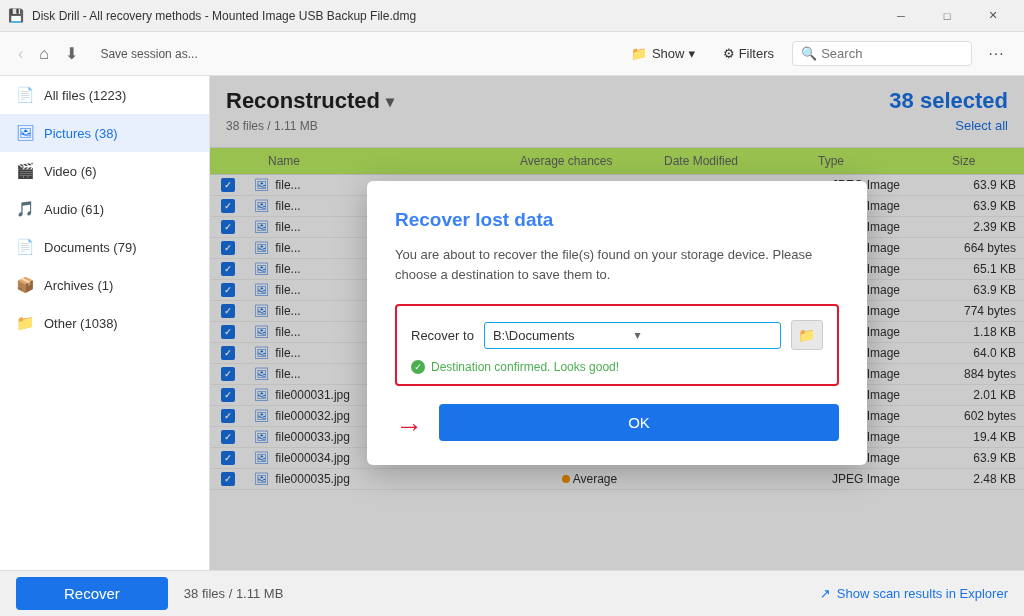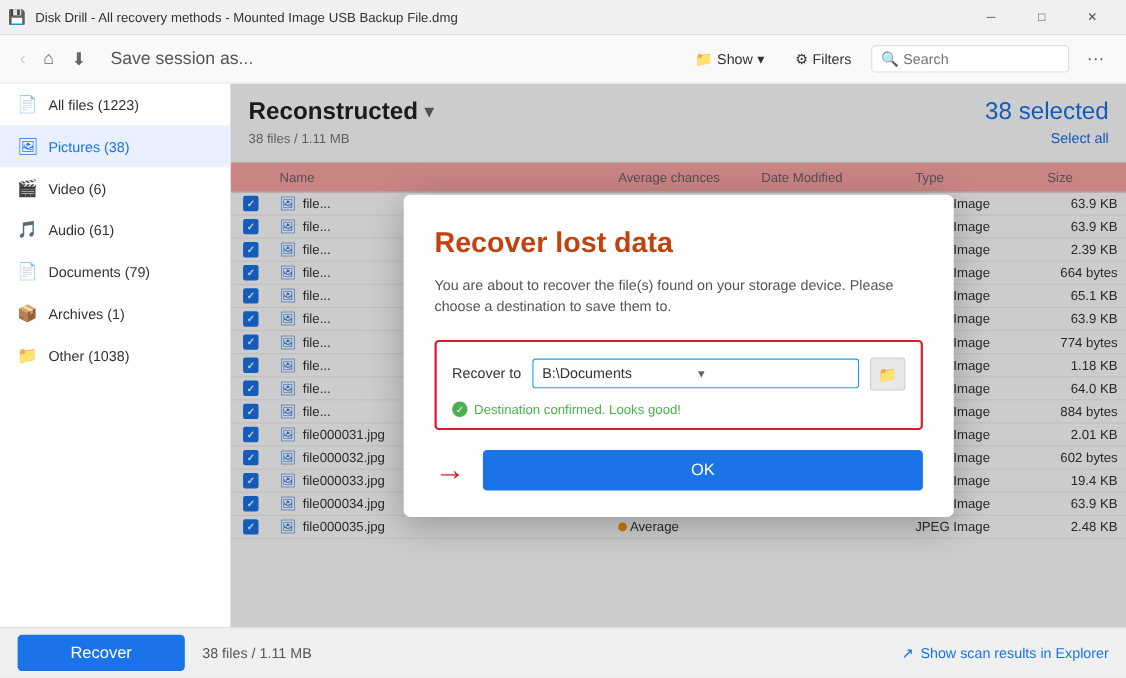--- a/index.html
+++ b/index.html
@@ -35,21 +35,21 @@
       gap: 8px;
     }
     .toolbar-nav { display: flex; gap: 4px; align-items: center; }
     .toolbar-btn {
       background: none; border: none; cursor: pointer; padding: 4px 6px;
       color: #666; font-size: 16px; border-radius: 4px;
     }
     .toolbar-btn.disabled { color: #ccc; cursor: default; }
     .toolbar-save {
       display: flex; align-items: center; gap: 4px; padding: 4px 8px;
-      color: #555; cursor: pointer; font-size: 16px;
+      color: #555; cursor: pointer; font-size: 12px;
     }
     .toolbar-spacer { flex: 1; }
     .toolbar-view {
       display: flex; align-items: center; gap: 4px; padding: 4px 10px;
       color: #333; cursor: pointer; font-size: 13px; border-radius: 4px;
     }
     .toolbar-filters {
       display: flex; align-items: center; gap: 4px; padding: 4px 10px;
       color: #333; cursor: pointer; font-size: 13px; border-radius: 4px;
     }
@@ -102,34 +102,34 @@
     }
     .content-header-top {
       display: flex; justify-content: space-between; align-items: center;
       margin-bottom: 4px;
     }
     .content-title {
       font-size: 22px; font-weight: 600; color: #222;
       display: flex; align-items: center; gap: 6px;
     }
     .content-title-arrow { color: #666; font-size: 16px; }
-    .selected-count { font-size: 22px; font-weight: 400; color: #1a73e8; }
+    .selected-count { font-size: 22px; font-weight: 700; color: #1a73e8; }
     .content-subtitle { font-size: 12px; color: #777; margin-bottom: 8px; }
     .select-all-row {
       margin-bottom: 8px; font-size: 13px; color: #1a73e8; cursor: pointer;
     }
 
     
     .table-header {
       display: grid;
       grid-template-columns: 36px 1fr 130px 140px 120px 80px;
       padding: 6px 0;
       border-bottom: 1px solid #e0e0e0;
-      background: #fca5a5;
-      font-size: 12px; color: #666; font-weight: 500;
+      background: #bef264;
+      font-size: 12px; color: #666; font-weight: 500; gap: 14px;
     }
     .table-header > div { padding: 0 8px; }
 
     
     .table-body { overflow-y: auto; flex: 1; }
     .table-row {
       display: grid;
       grid-template-columns: 36px 1fr 130px 140px 120px 80px;
       padding: 3px 0;
       border-bottom: 1px solid #f0f0f0;
@@ -159,21 +159,21 @@
 
     
     .dialog {
       background: white;
       border-radius: 6px;
       box-shadow: 0 8px 32px rgba(0,0,0,0.25);
       width: 500px;
       padding: 28px 28px 24px 28px;
     }
     .dialog-title {
-      font-size: 26px; font-weight: 600; color: #c2410c; margin-bottom: 14px;
+      font-size: 19px; font-weight: 600; color: #3b82f6; margin-bottom: 14px;
     }
     .dialog-desc {
       font-size: 13px; color: #555; margin-bottom: 20px; line-height: 1.5;
     }
     .dialog-recover-box {
       border: 2px solid #e0192e;
       border-radius: 4px;
       padding: 14px 14px 10px 14px;
       margin-bottom: 18px;
     }

